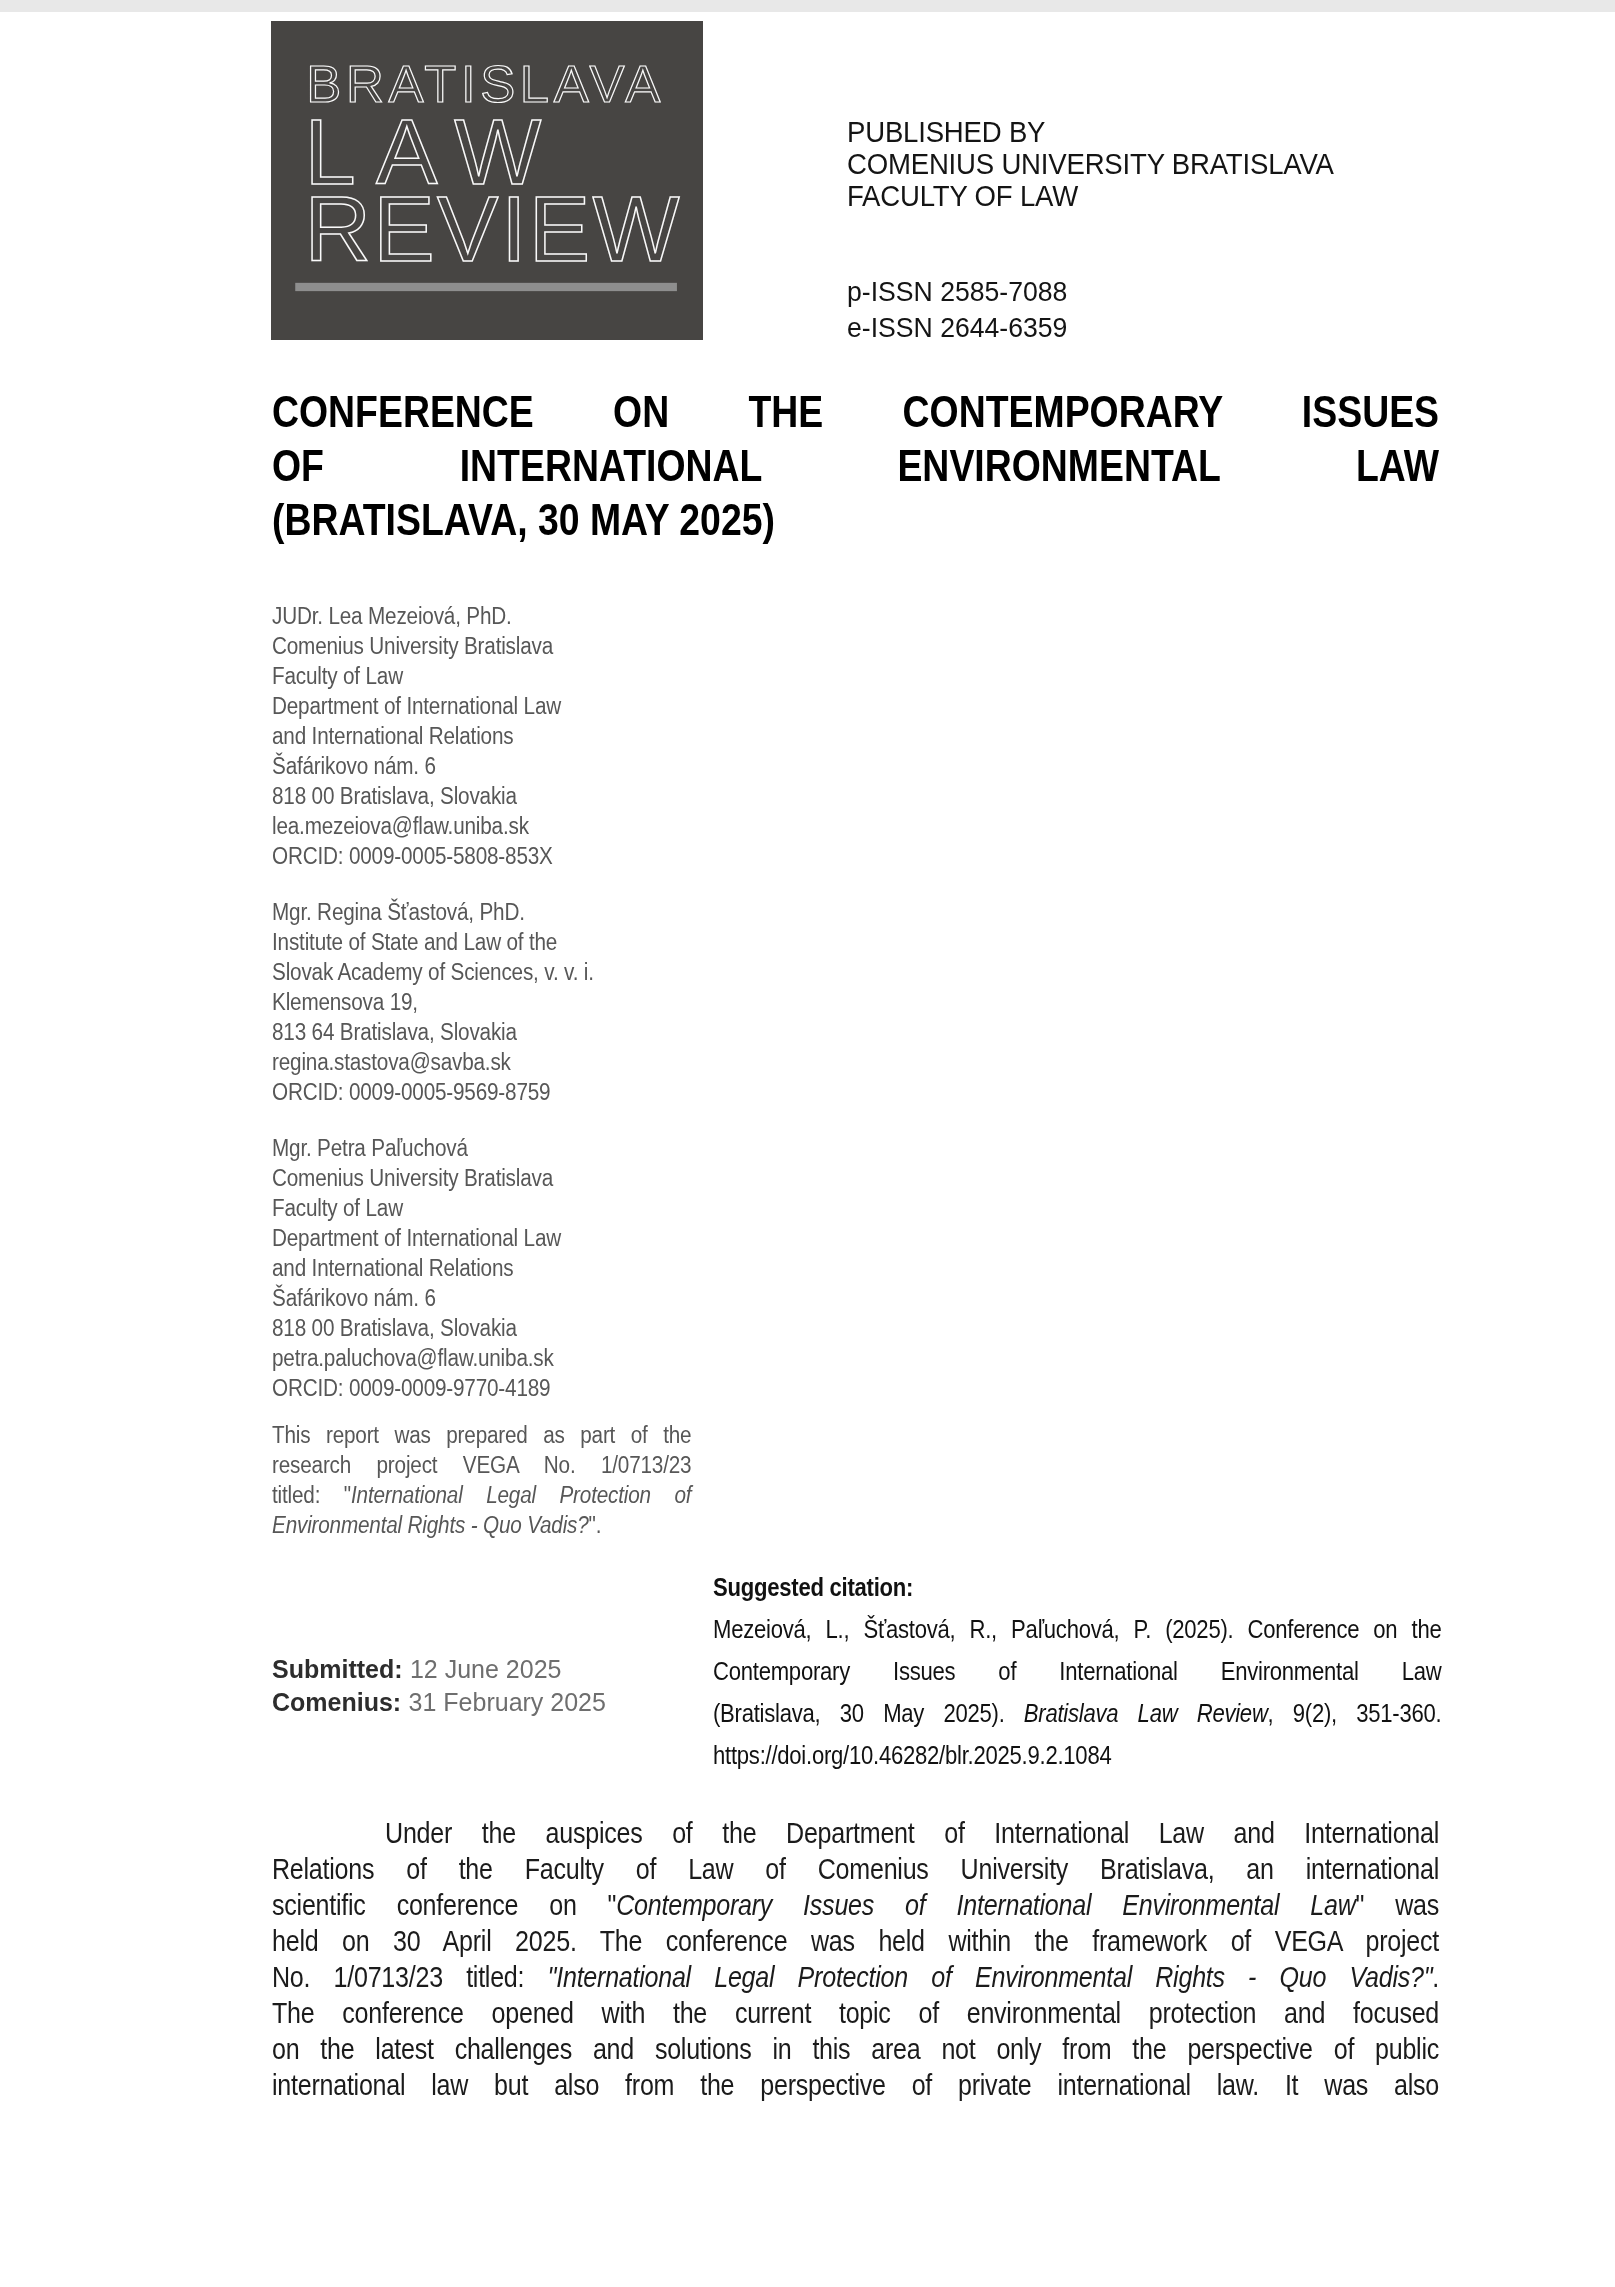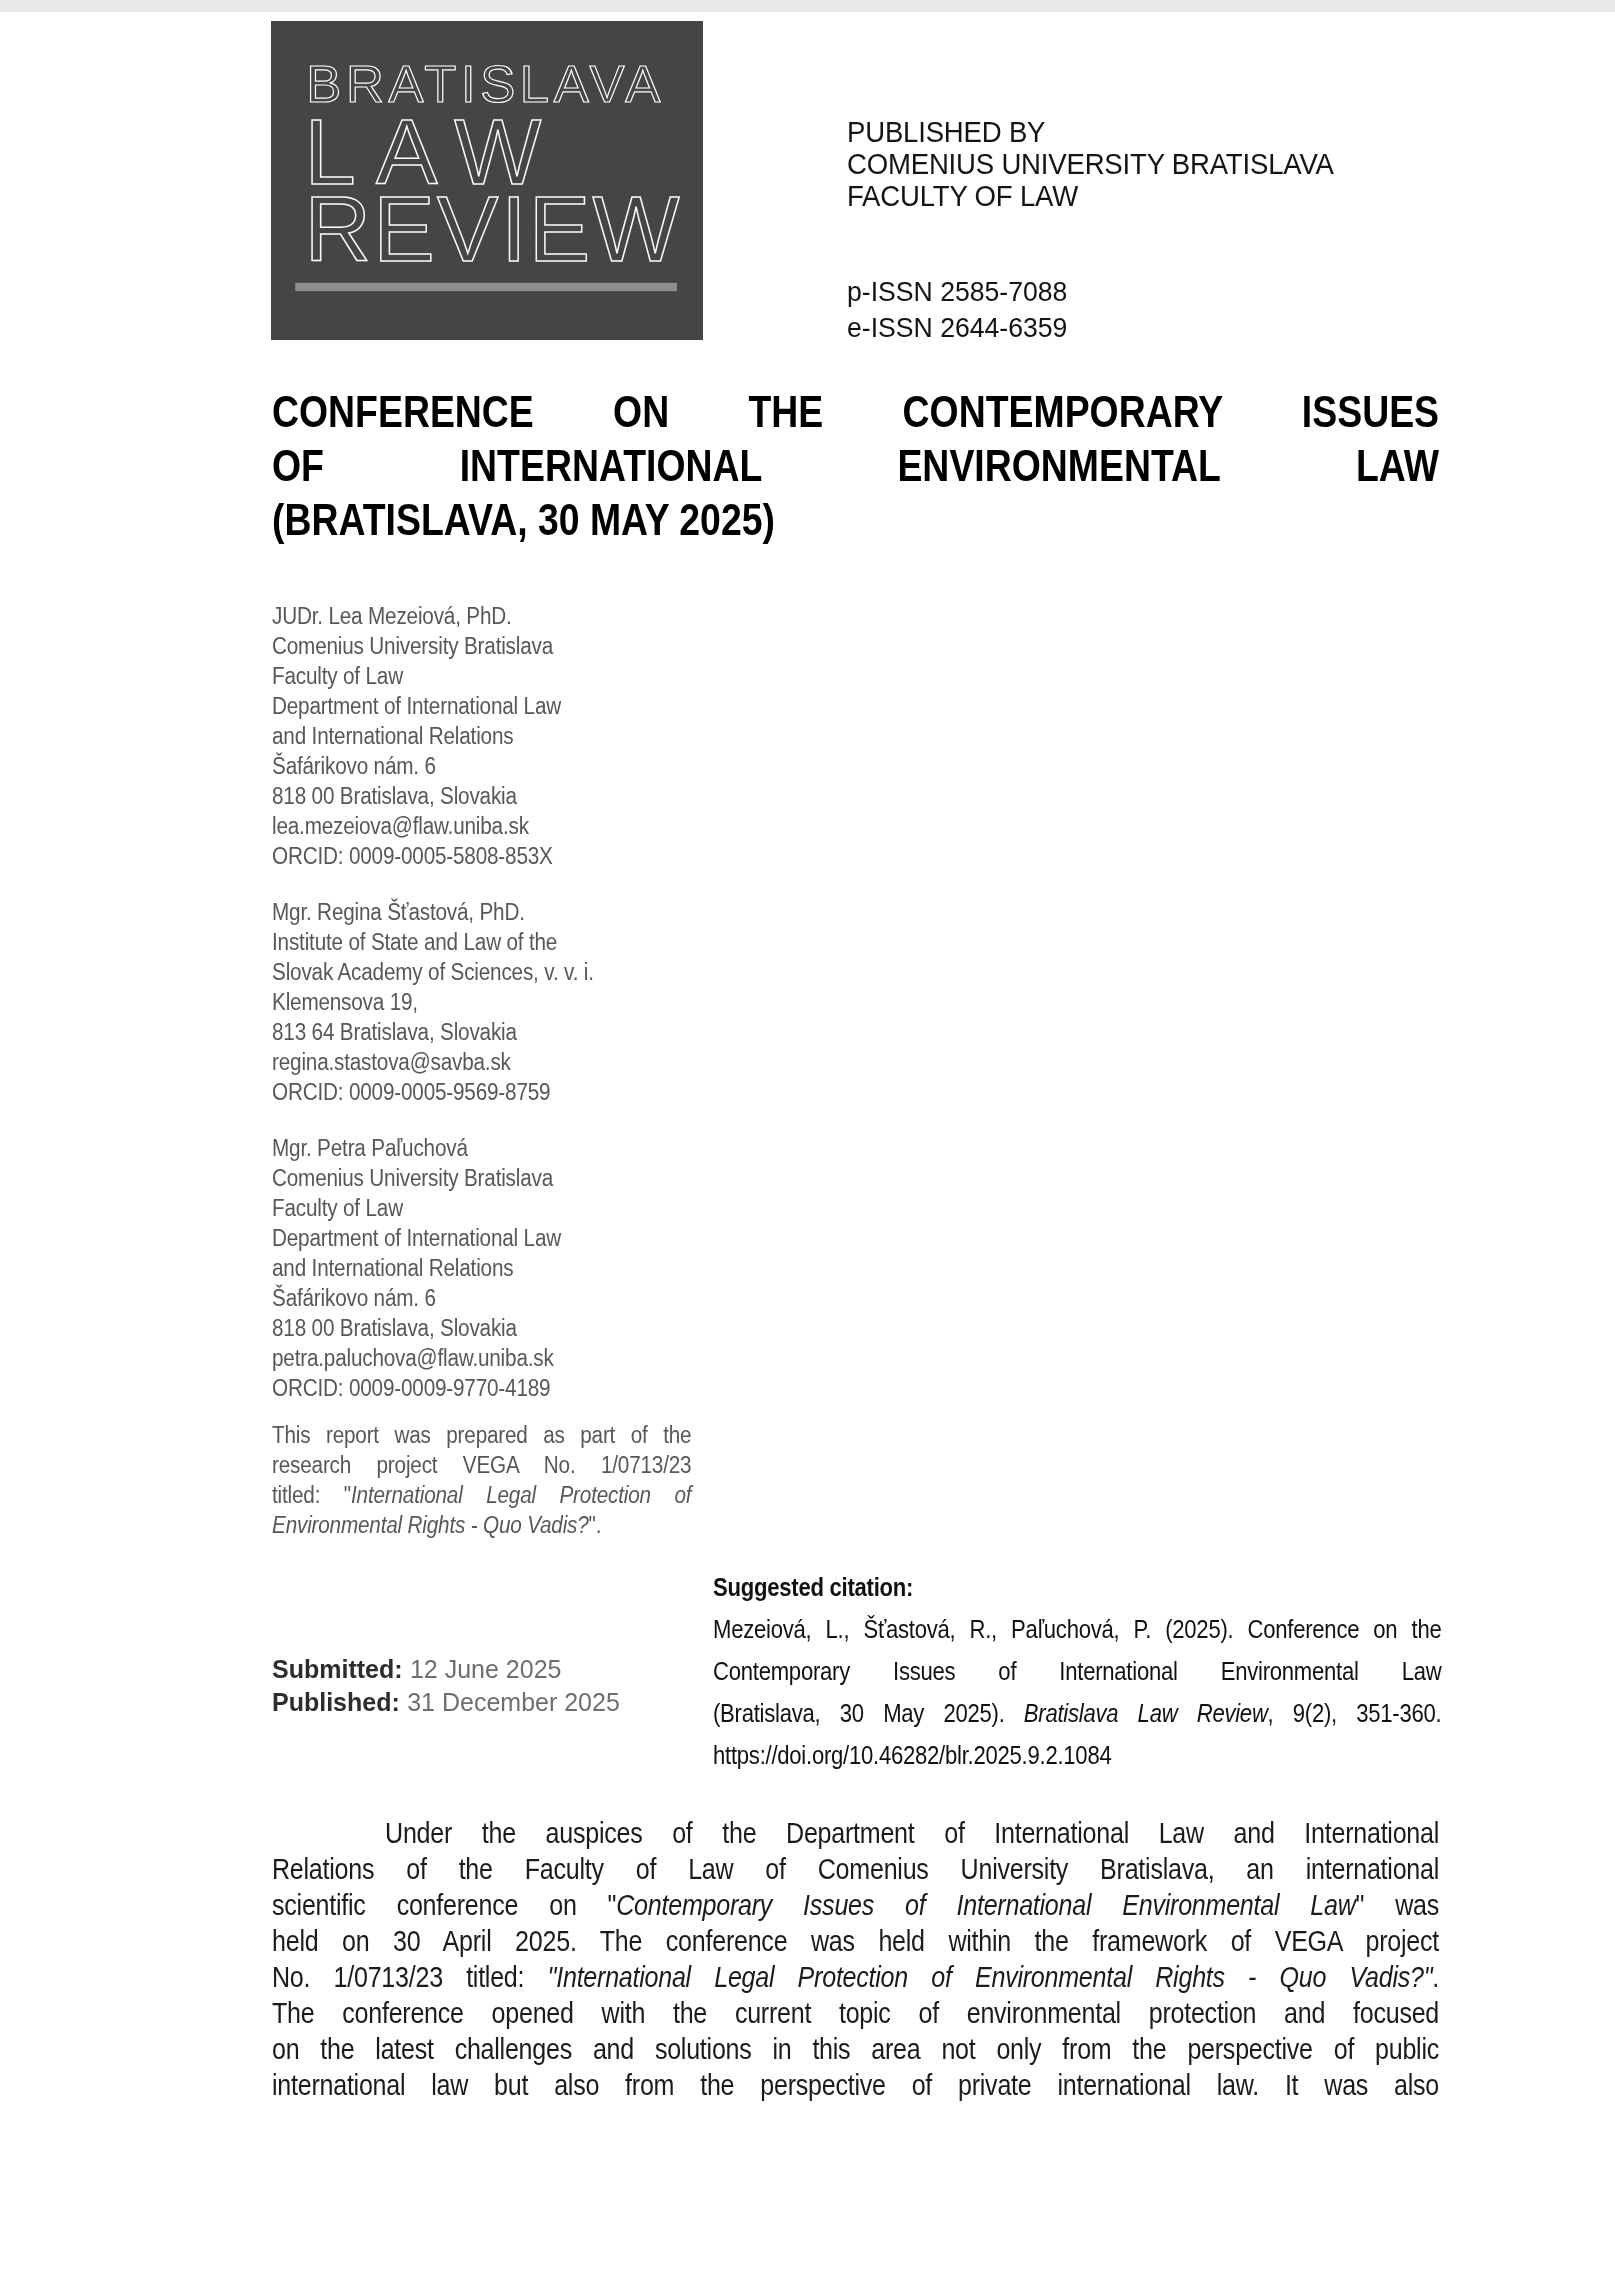--- a/index.html
+++ b/index.html
@@ -171,21 +171,21 @@
         <div class="tl just"><span>titled: "</span><span class="it">International Legal Protection of</span></div>
         <div class="tl"><span class="it">Environmental Rights - Quo Vadis?</span><span>".</span></div>
       </div>
   </div>
 
   <div class="dates">
     <div class="date-row">
       <span class="date-label">Submitted:</span><span class="date-value">12 June 2025</span>
     </div>
     <div class="date-row">
-      <span class="date-label">Published:</span><span class="date-value">31 December 2025</span>
+      <span class="date-label">Comenius:</span><span class="date-value">31 February 2025</span>
     </div>
   </div>
 
   <div class="citation cond">
     <div class="cit-label">Suggested citation:</div>
     <div>
         <div class="tl just"><span>Mezeiová, L., Šťastová, R., Paľuchová, P. (2025). Conference on the</span></div>
         <div class="tl just"><span>Contemporary Issues of International Environmental Law</span></div>
         <div class="tl just"><span>(Bratislava, 30 May 2025). </span><span class="it">Bratislava Law Review</span><span>, 9(2), 351-360.</span></div>
         <div class="tl"><span>https://doi.org/10.46282/blr.2025.9.2.1084</span></div>

